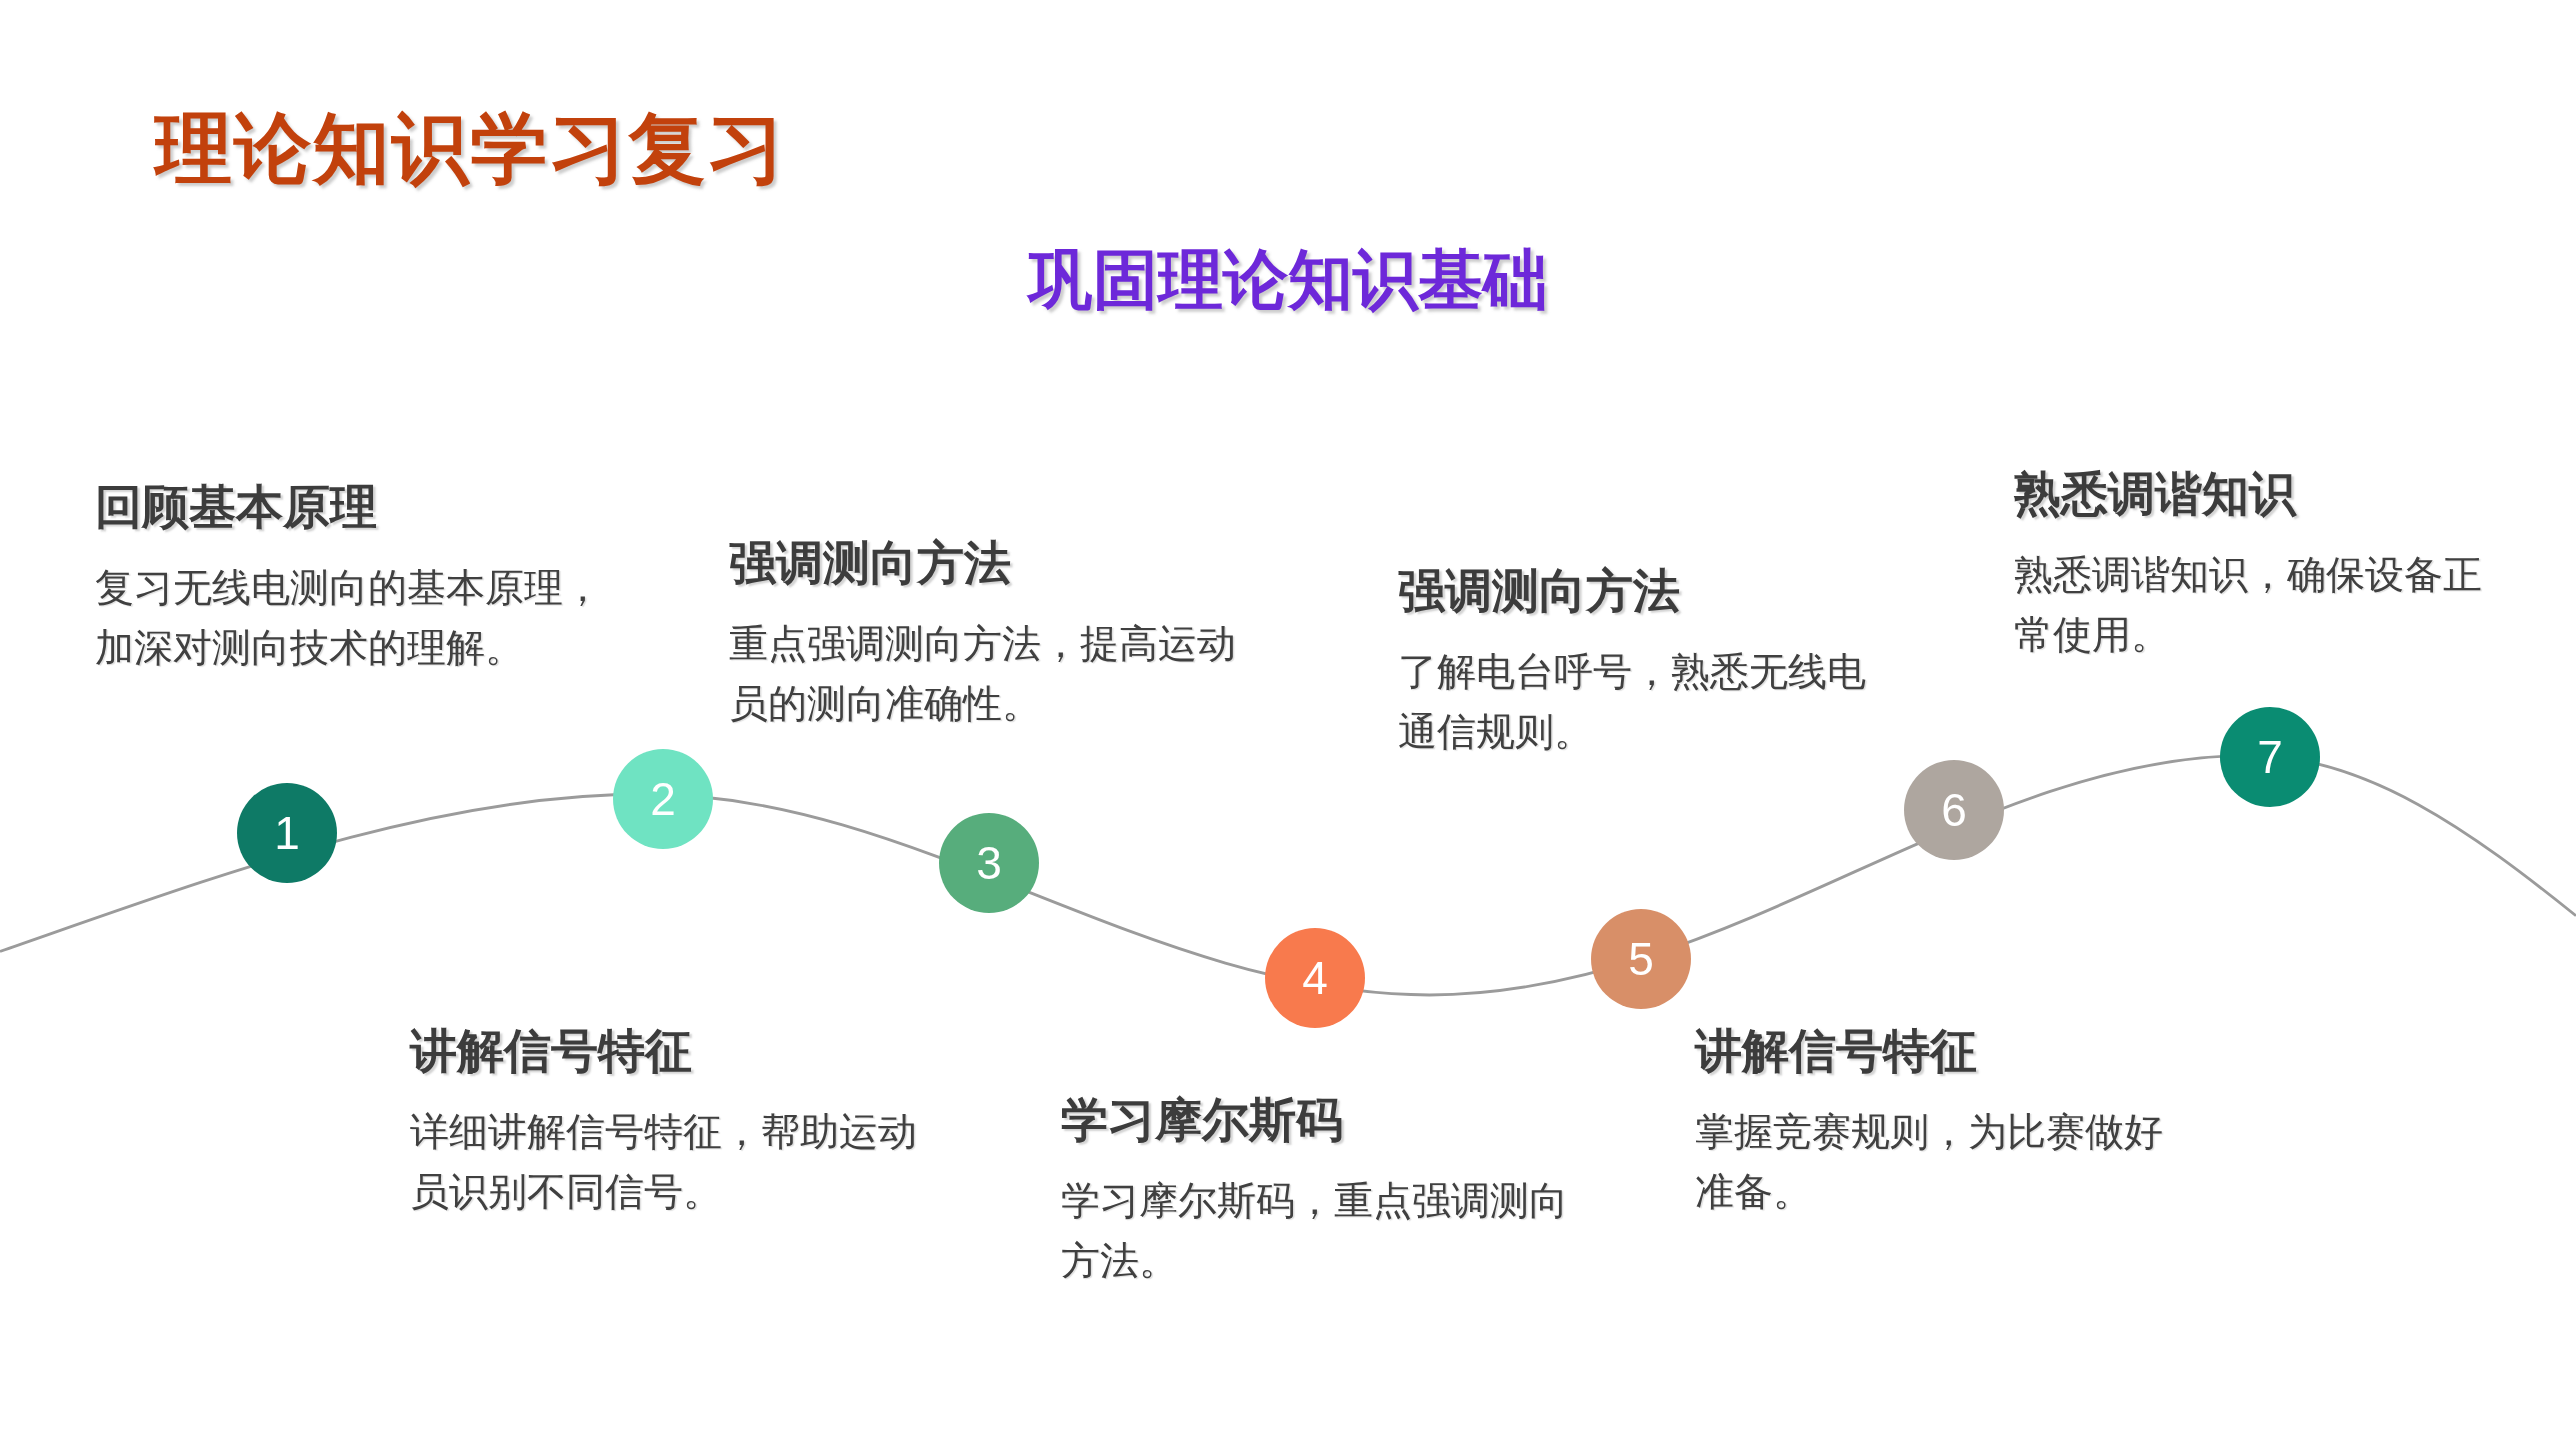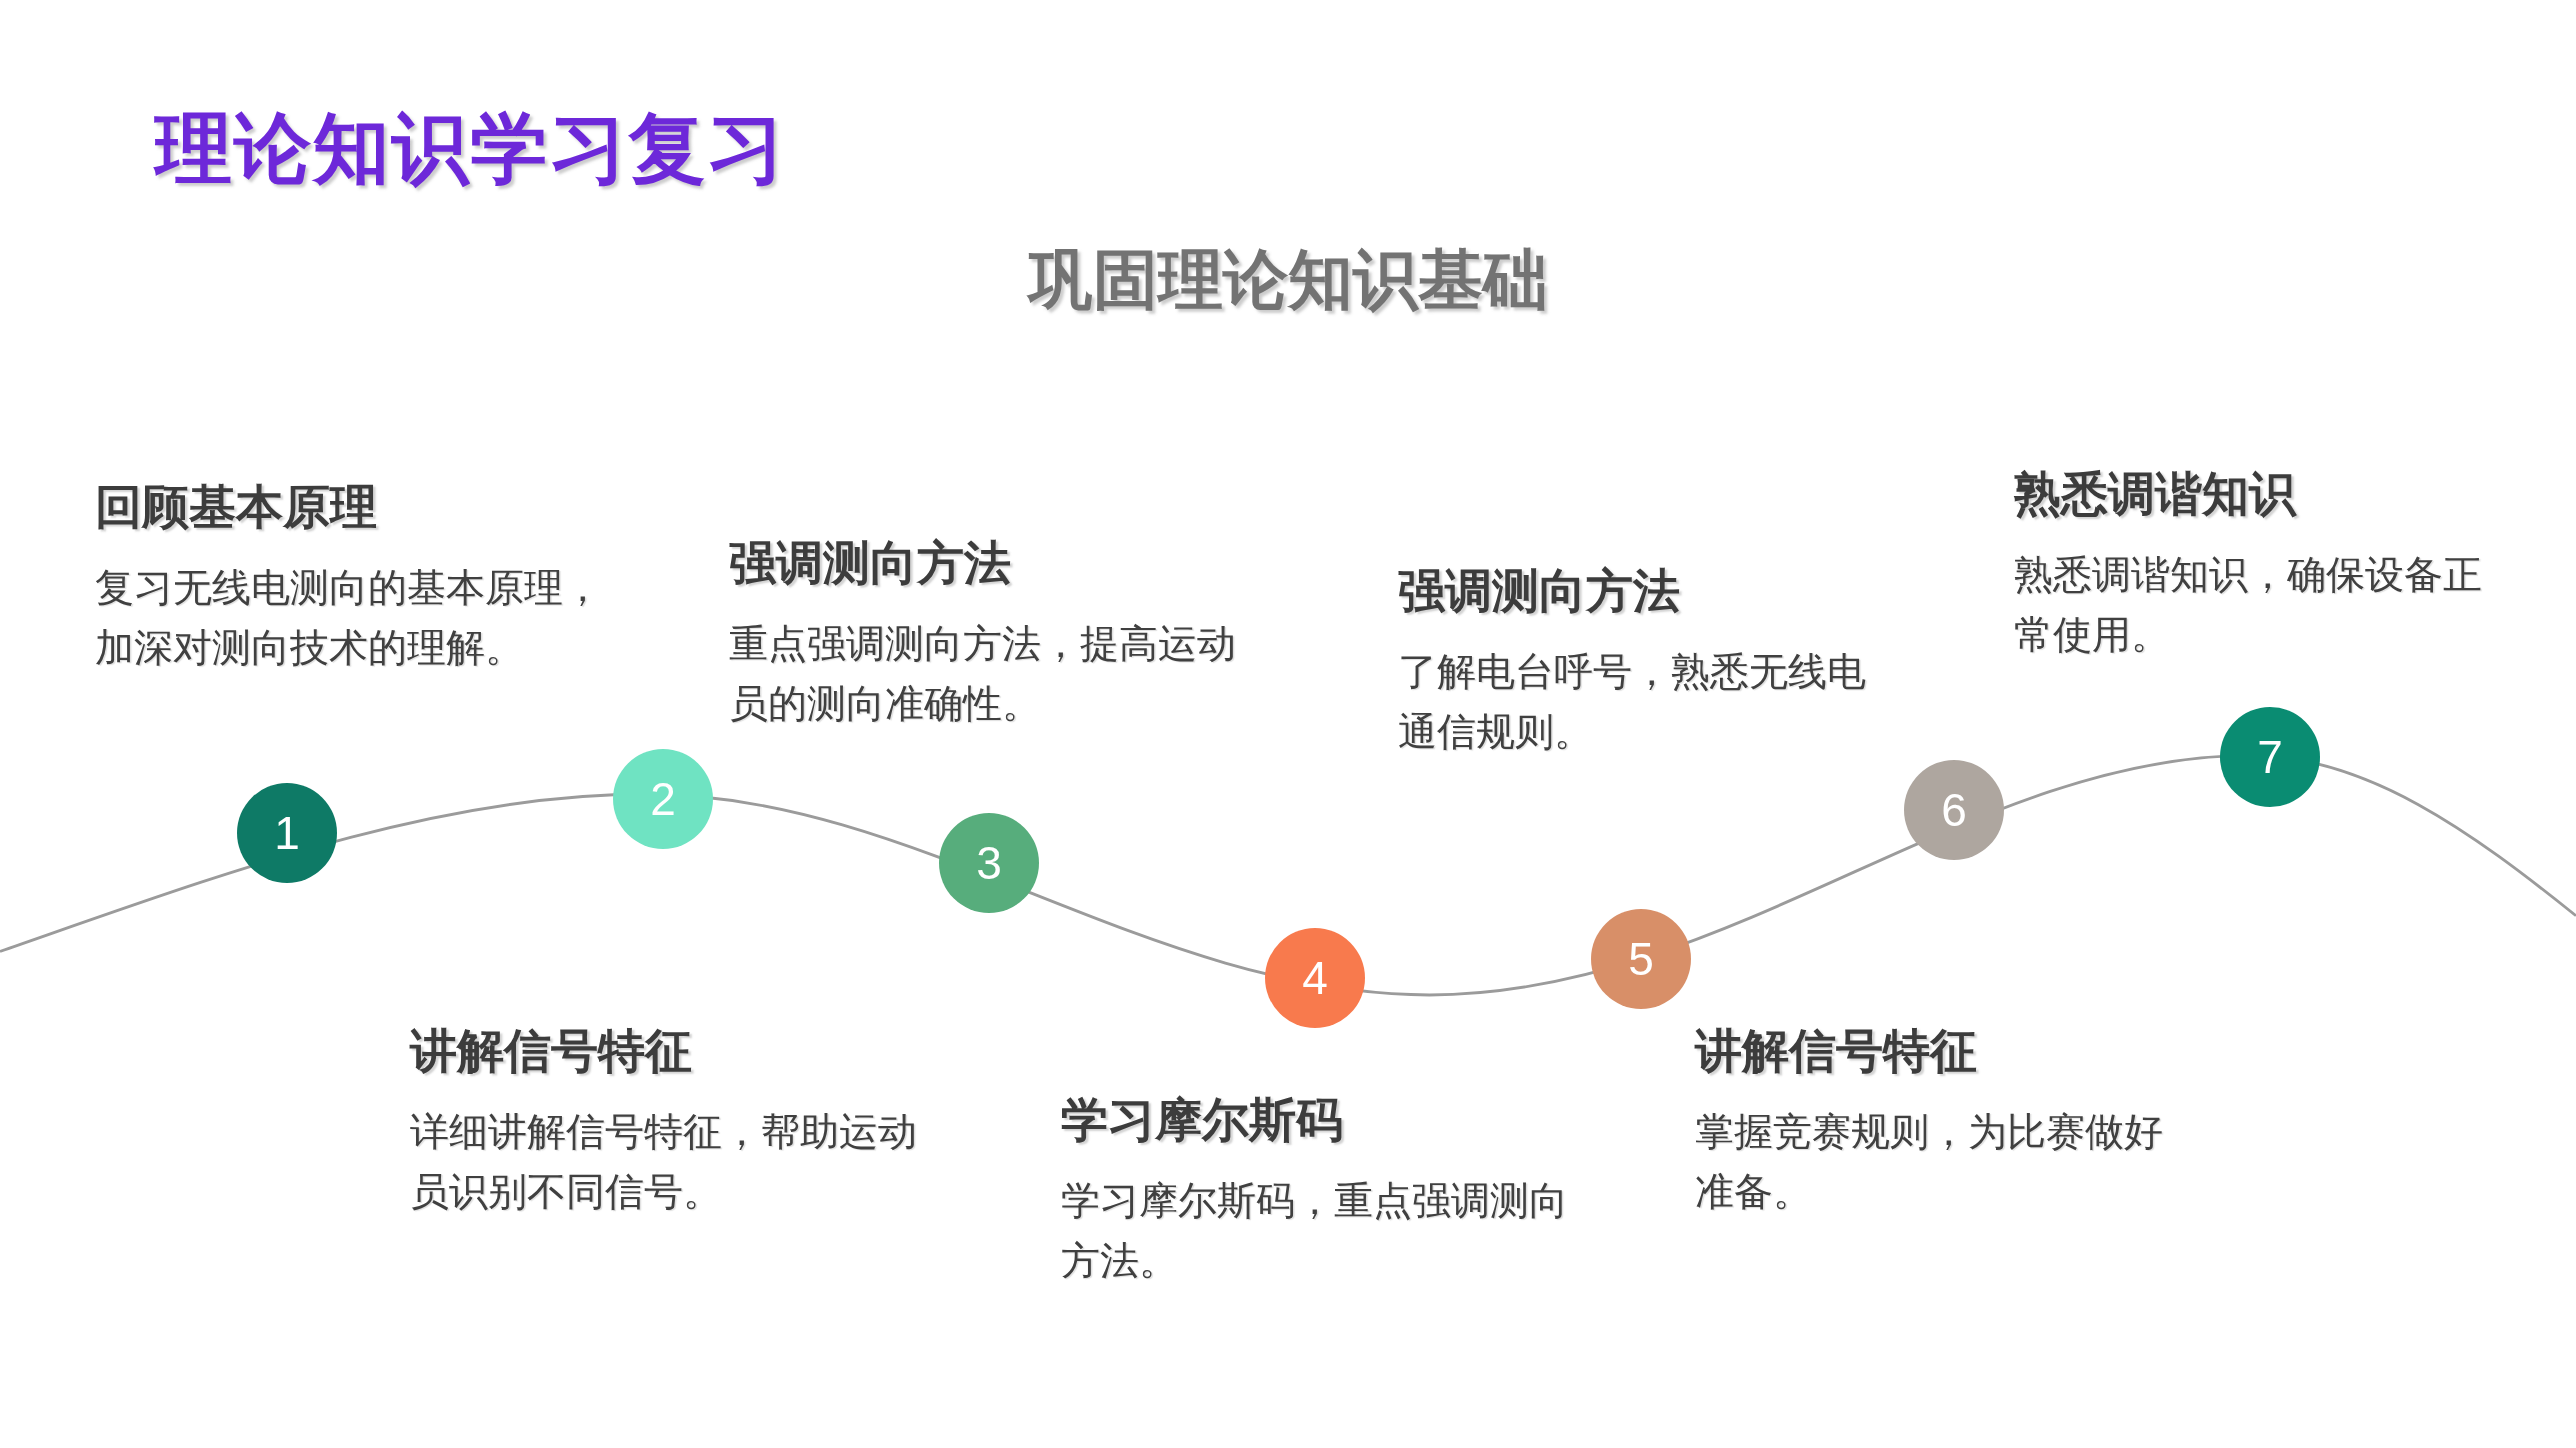--- a/index.html
+++ b/index.html
@@ -18,34 +18,34 @@
     background: #ffffff;
   }
   .slide-title {
     position: absolute;
     left: 155px;
     top: 102px;
     font-size: 77px;
     line-height: 93px;
     font-weight: 700;
     letter-spacing: 1.9px;
-    color: #6d28d9;
+    color: #c2410c;
     text-shadow: 2.9px 2.9px 2.9px rgba(110,110,110,0.35);
     white-space: nowrap;
   }
   .slide-subtitle {
     position: absolute;
     left: 0;
     top: 241px;
     width: 2576px;
     text-align: center;
     font-size: 65px;
     line-height: 77px;
     font-weight: 700;
-    color: #737373;
+    color: #6d28d9;
     text-shadow: 2.9px 2.9px 2.9px rgba(110,110,110,0.35);
     white-space: nowrap;
   }
   .curve-layer {
     position: absolute;
     left: 0;
     top: 0;
     width: 2576px;
     height: 1449px;
     z-index: 1;

